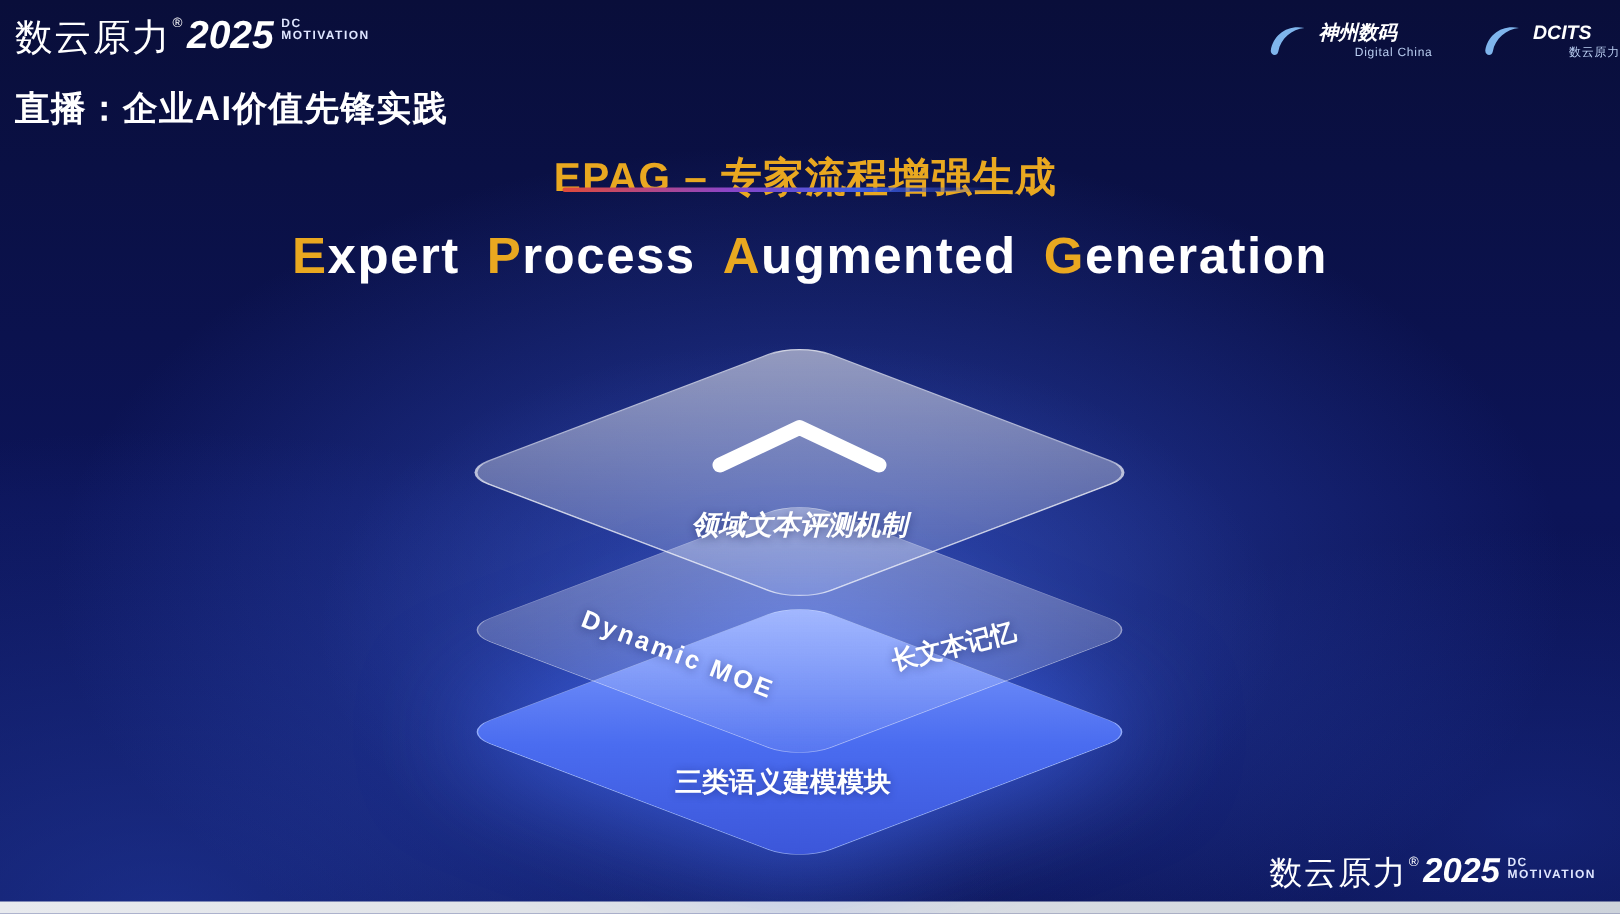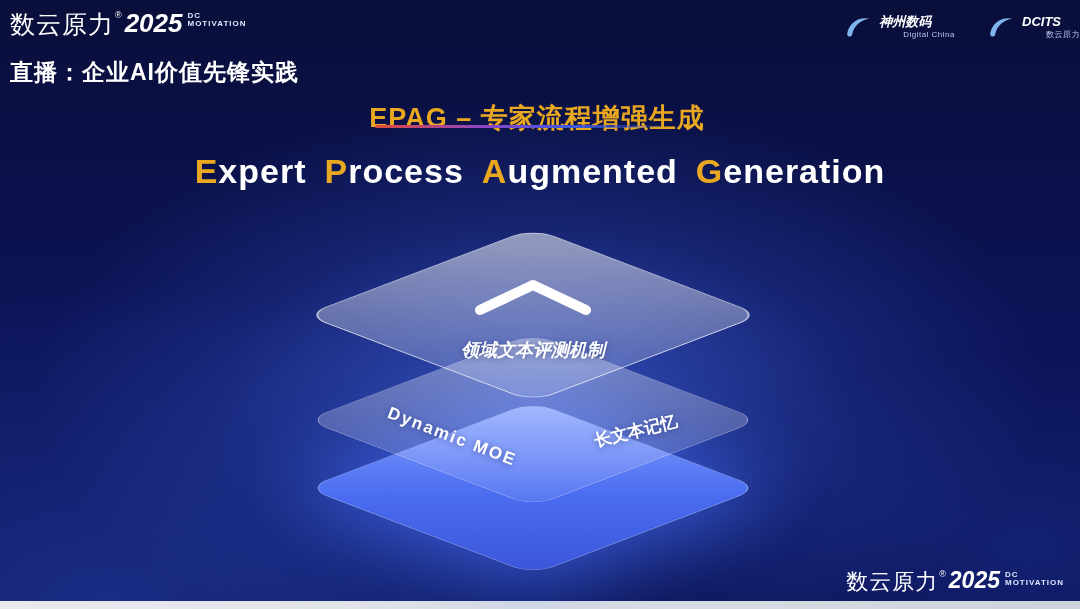--- a/index.html
+++ b/index.html
@@ -123,20 +123,21 @@
 
   <div class="chevron">
     <svg width="130" height="42" viewBox="0 0 130 42">
       <polyline points="12,34 65,9 118,34" fill="none" stroke="#ffffff" stroke-width="10" stroke-linecap="round" stroke-linejoin="round"></polyline>
     </svg>
   </div>
 
   <div class="layer-label label-top">领域文本评测机制</div>
   <div class="layer-label label-mid-left">Dynamic MOE</div>
   <div class="layer-label label-mid-right">长文本记忆</div>
+  <div class="layer-label label-bottom">三类语义建模模块</div>
 
   <div class="brand brand-br">
     <span class="brand-name">数云原力</span>
     <span class="brand-reg">®</span>
     <span class="brand-year">2025</span>
     <span class="brand-tag">
       <span>DC</span>
       <span>MOTIVATION</span>
     </span>
   </div>

